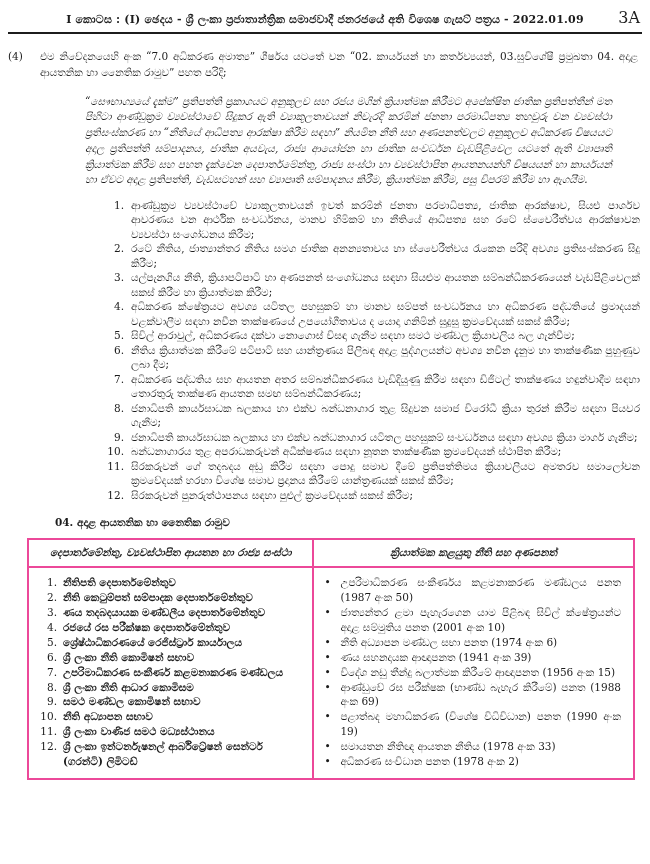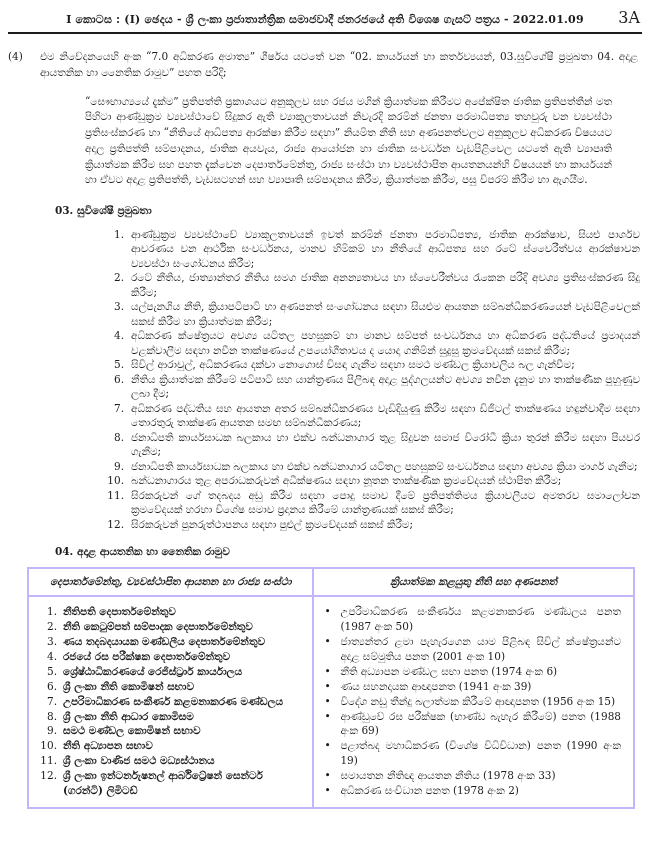--- a/index.html
+++ b/index.html
@@ -49,20 +49,21 @@
     font-size:10.5px;
   }
   .h02{margin-top:16px;}
   .h03{margin-top:16px;}
   .h04{margin-top:14px;}
   
   .body-para{
     margin:13px 38px 0 85px;
     text-align:justify;
     line-height:1.5;
+    font-style:italic;
   }
   
   .num-list{
     margin:10px 10px 0 98px;
   }
   .num-item{
     display:flex;
     line-height:1.38;
   }
   .num-item .num{
@@ -77,21 +78,21 @@
   
   .framework-table{
     margin:9px 0 0 27px;
     width:608px;
     border-collapse:collapse;
     table-layout:fixed;
   }
   .framework-table,
   .framework-table td,
   .framework-table th{
-    border:2px solid #c4b5fd;
+    border:2px solid #ec4899;
   }
   .framework-table th{
     font-weight:bold;
     font-style:italic;
     font-size:10.5px;
     text-align:center;
     padding:6px 4px 7px 4px;
   }
   .framework-table td{
     vertical-align:top;
@@ -131,21 +132,20 @@
   </div>
   <div class="header-rule"></div>
 
   <div class="para4">
     <span class="p4-marker">(4)</span>
     <span class="p4-text">එම නිවේදනයෙහි අංක “7.0 අධිකරණ අමාත්‍ය” ශීර්ෂය යටතේ වන “02. කාර්යයන් හා කර්තව්‍යයන්, 03.සුවිශේෂී ප්‍රමුඛතා 04. අදාළ ආයතනික හා නෛතික රාමුව” පහත පරිදි;</span>
   </div>
 
   <div class="body-para">“සෞභාග්‍යයේ දැක්ම” ප්‍රතිපත්ති ප්‍රකාශයට අනුකූලව සහ රජය මගින් ක්‍රියාත්මක කිරීමට අපේක්ෂිත ජාතික ප්‍රතිපත්තීන් මත පිහිටා ආණ්ඩුක්‍රම ව්‍යවස්ථාවේ සිදුකර ඇති ව්‍යාකූලතාවයන් නිවැරදි කරමින් ජනතා පරමාධිපත්‍ය තහවුරු වන ව්‍යවස්ථා ප්‍රතිසංස්කරණ හා “නීතියේ ආධිපත්‍ය ආරක්ෂා කිරීම සඳහා” නියමිත නීති සහ අණපනත්වලට අනුකූලව අධිකරණ විෂයයට අදාල ප්‍රතිපත්ති සම්පාදනය, ජාතික අයවැය, රාජ්‍ය ආයෝජන හා ජාතික සංවර්ධන වැඩපිළිවෙල යටතේ ඇති ව්‍යාපෘති ක්‍රියාත්මක කිරීම සහ පහත දැක්වෙන දෙපාර්තමේන්තු, රාජ්‍ය සංස්ථා හා ව්‍යවස්ථාපිත ආයතනයන්හි විෂයයන් හා කාර්යයන් හා ඒවට අදාළ ප්‍රතිපත්ති, වැඩසටහන් සහ ව්‍යාපෘති සම්පාදනය කිරීම, ක්‍රියාත්මක කිරීම, පසු විපරම් කිරීම හා ඇගයීම.</div>
 
-  <div class="sec-heading h03">03. සුවිශේෂී ප්‍රමුඛතා</div>
 
   <div class="num-list">
     <div class="num-item">
         <span class="num">1.</span>
         <span class="itext">ආණ්ඩුක්‍රම ව්‍යවස්ථාවේ ව්‍යාකූලතාවයන් ඉවත් කරමින් ජනතා පරමාධිපත්‍ය, ජාතික ආරක්ෂාව, සියළු පාර්ශව ආවරණය වන ආර්ථික සංවර්ධනය, මානව හිමිකම් හා නීතියේ ආධිපත්‍ය සහ රටේ ස්වෛරීත්වය ආරක්ෂාවන ව්‍යවස්ථා සංශෝධනය කිරීම;</span>
       </div>
     <div class="num-item">
         <span class="num">2.</span>
         <span class="itext">රටේ නීතිය, ජාත්‍යාන්තර නීතිය සමග ජාතික අනන්‍යතාවය හා ස්වෛරීත්වය රැකෙන පරිදි අවශ්‍ය ප්‍රතිසංස්කරණ සිදු කිරීම;</span>
       </div>

